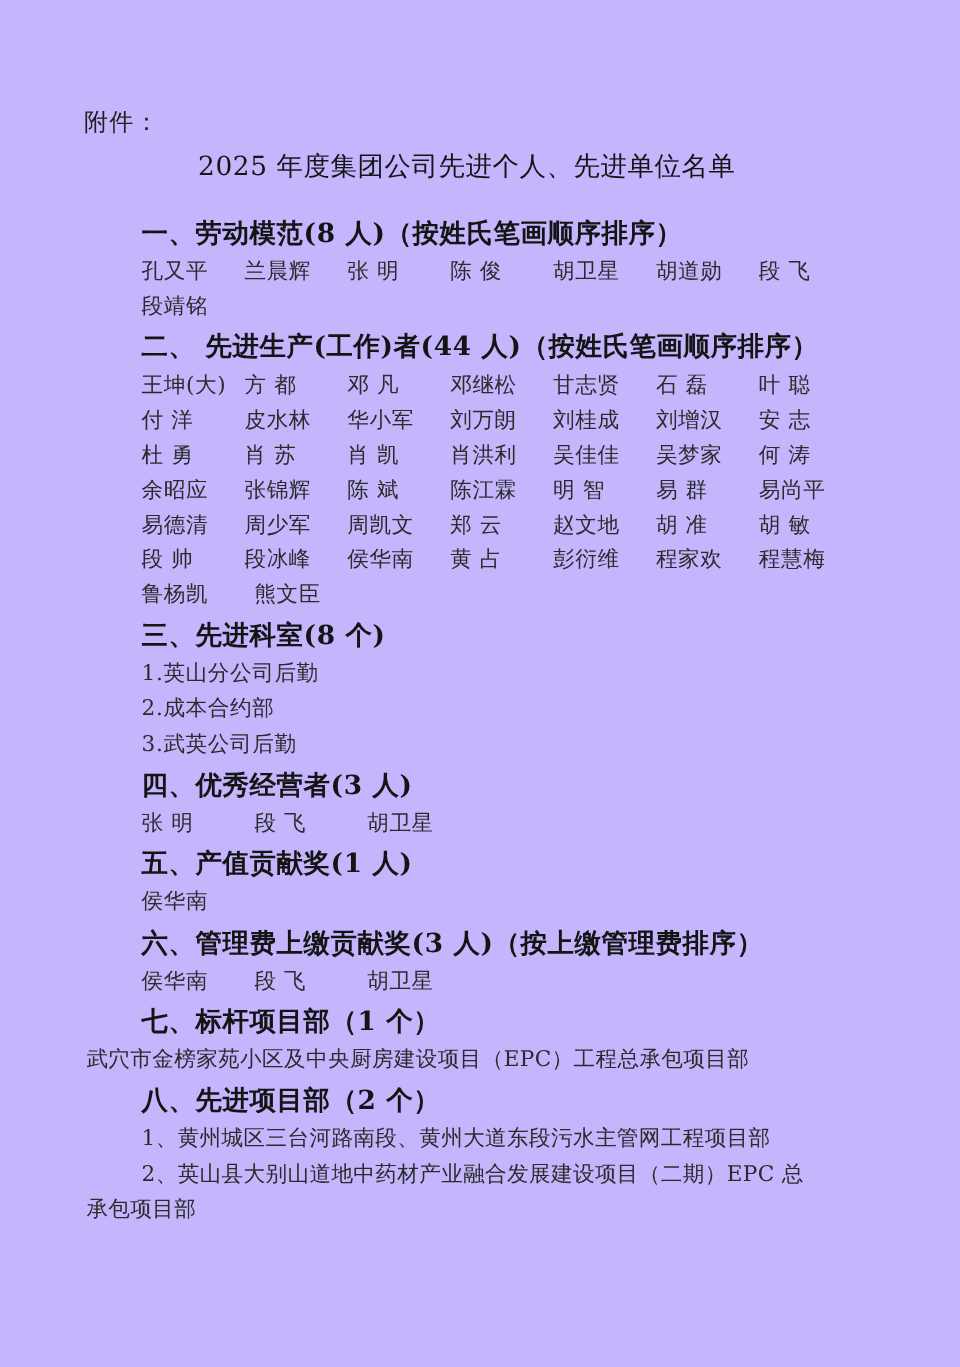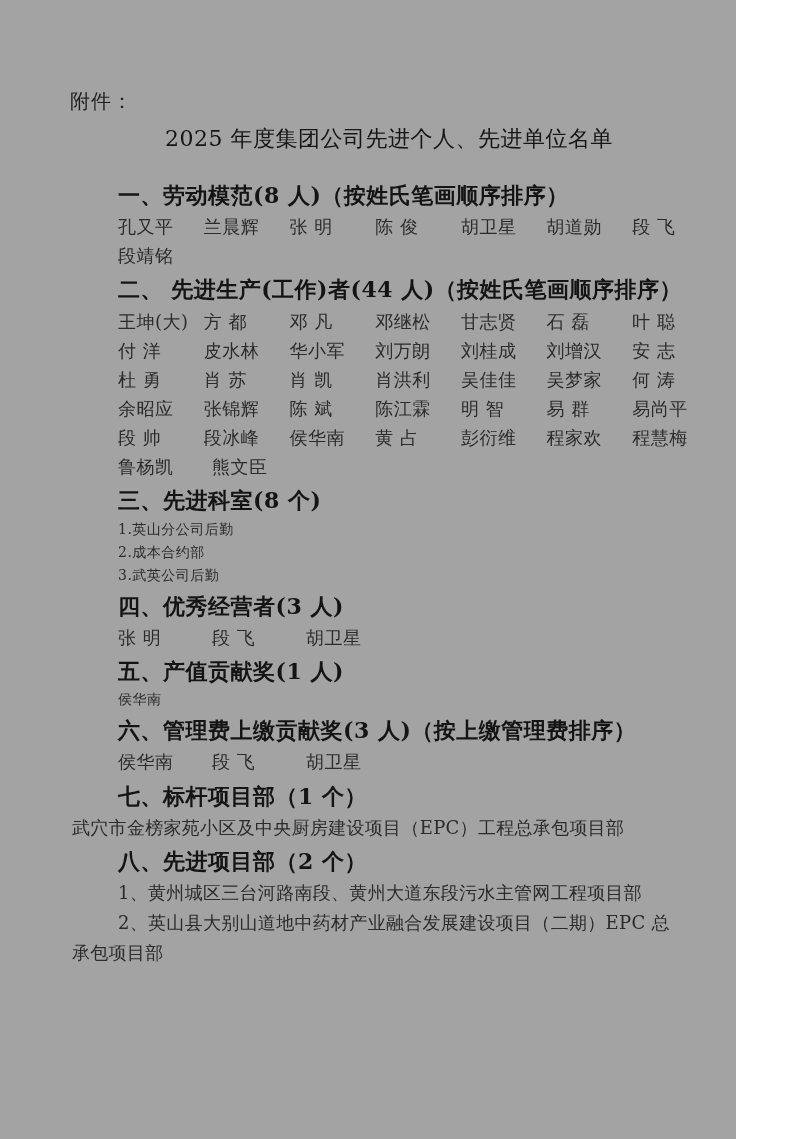--- a/index.html
+++ b/index.html
@@ -9,23 +9,23 @@
   body {
     width: 800px;
     height: 1139px;
     background: #ffffff;
     font-family: "DejaVu Serif", "Liberation Serif", serif;
     color: #1a1a1a;
     overflow: hidden;
   }
   .page {
     position: relative;
-    width: 736px;
+    width: 800px;
     height: 1139px;
-    background: #a3a3a3;
+    background: #c4b5fd;
     padding: 0;
     box-sizing: border-box;
   }
   .attachment-label {
     position: absolute;
     left: 70px;
     top: 88px;
     font-size: 20px;
     letter-spacing: 1px;
     color: #1f1f1f;
@@ -68,21 +68,21 @@
     white-space: nowrap;
   }
   .name-row .cell {
     display: inline-flex;
     justify-content: space-between;
     box-sizing: border-box;
     padding-right: 4px;
   }
   .name-row .cell.w4 { width: 94px; }
   .list-line {
-    font-size: 14px;
+    font-size: 18px;
     color: #2b2b2b;
     line-height: 1.65;
     letter-spacing: 0.5px;
     white-space: nowrap;
   }
   .wrap-line {
     font-size: 18px;
     color: #2b2b2b;
     line-height: 1.65;
     letter-spacing: 0.3px;
@@ -153,20 +153,29 @@
         <div class="name-row">
           <span class="cell w4">余昭应</span>
           <span class="cell w4">张锦辉</span>
           <span class="cell w4">陈 斌</span>
           <span class="cell w4">陈江霖</span>
           <span class="cell w4">明 智</span>
           <span class="cell w4">易 群</span>
           <span class="cell w4">易尚平</span>
         </div>
         <div class="name-row">
+          <span class="cell w4">易德清</span>
+          <span class="cell w4">周少军</span>
+          <span class="cell w4">周凯文</span>
+          <span class="cell w4">郑 云</span>
+          <span class="cell w4">赵文地</span>
+          <span class="cell w4">胡 准</span>
+          <span class="cell w4">胡 敏</span>
+        </div>
+        <div class="name-row">
           <span class="cell w4">段 帅</span>
           <span class="cell w4">段冰峰</span>
           <span class="cell w4">侯华南</span>
           <span class="cell w4">黄 占</span>
           <span class="cell w4">彭衍维</span>
           <span class="cell w4">程家欢</span>
           <span class="cell w4">程慧梅</span>
         </div>
         <div class="name-row">
           <span class="cell w4">鲁杨凯</span>

